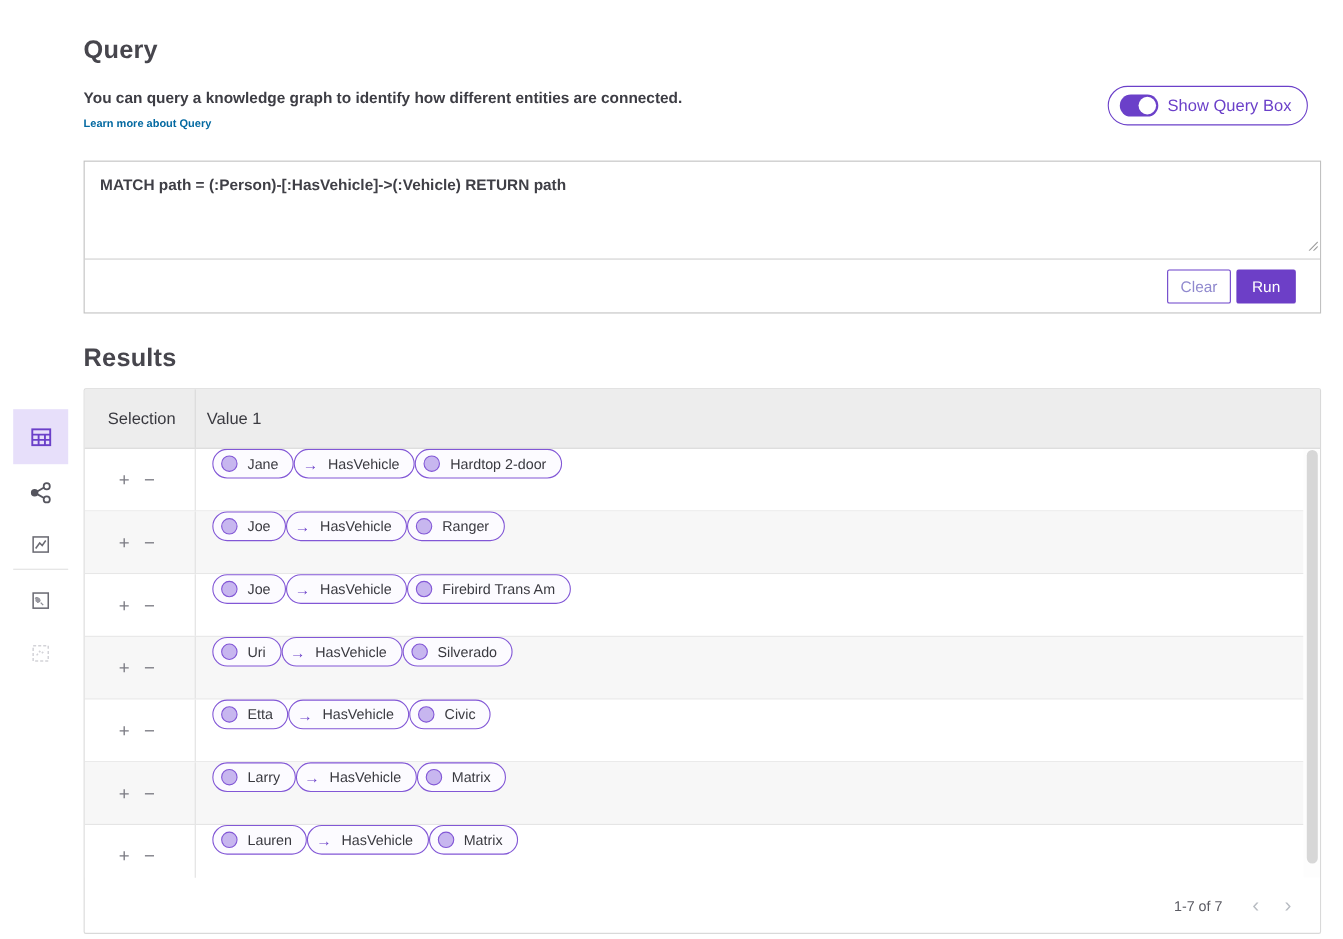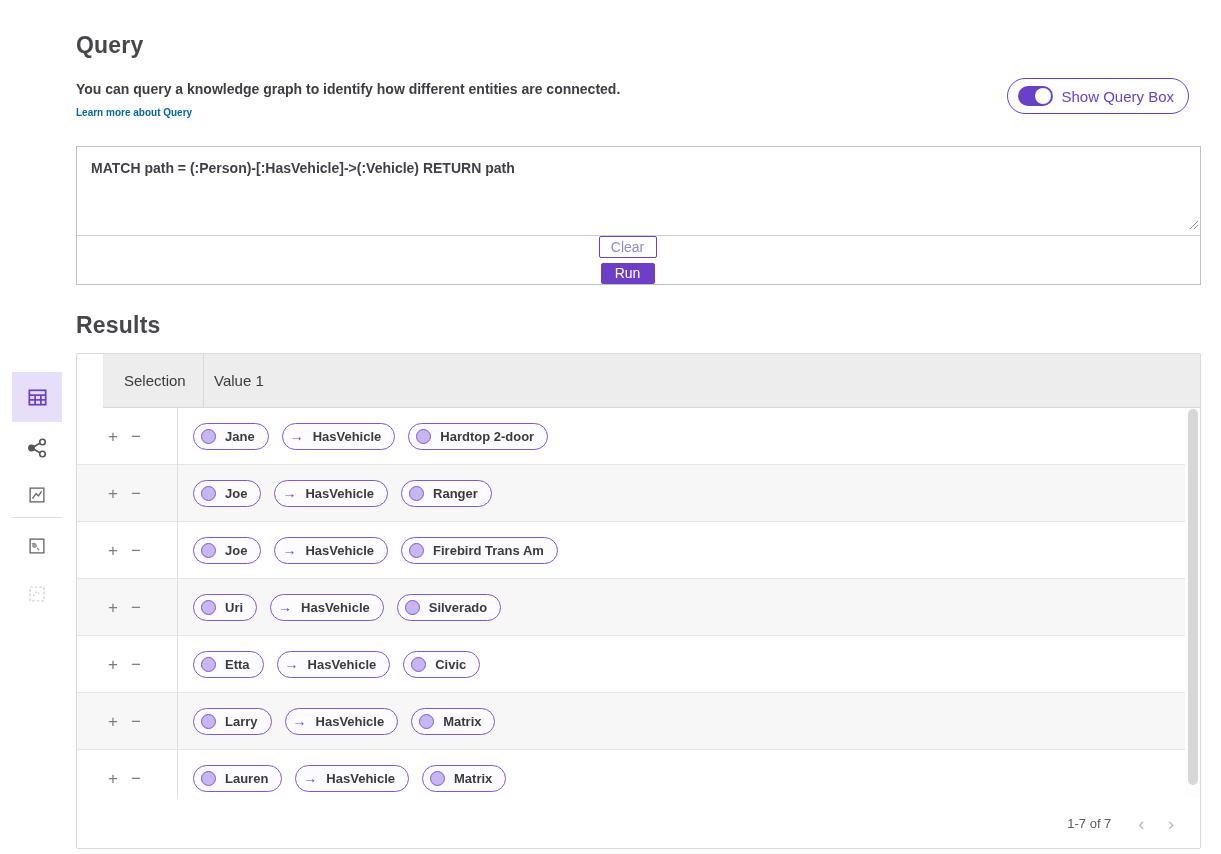--- a/index.html
+++ b/index.html
@@ -53,47 +53,47 @@
   .query-card { margin-top: 26px; border: 1px solid #c1c1c1; background: #fff; }
   .query-input-wrap { position: relative; height: 89px; border-bottom: 1px solid #cfcfcf; }
   .query-input {
     width: 100%; height: 100%; border: none; outline: none; resize: none;
     padding: 13px 14px; font-family: "Liberation Sans", sans-serif;
     font-size: 14px; color: #3f3f46; background: transparent; font-weight: bold;
   }
   .resize-handle { position: absolute; right: 2px; bottom: 2px; pointer-events: none; }
   .query-actions {
     height: 48px; display: flex; align-items: center; justify-content: flex-end;
-    gap: 5px; padding-right: 22px; flex-direction: column;
+    gap: 5px; padding-right: 22px;
   }
   .btn { font-family: "Liberation Sans", sans-serif; font-size: 14px; border-radius: 2px; cursor: pointer; }
   .btn-clear { width: 58px; height: 31px; background: #fff; border: 1px solid #6b40c9; color: #9089ce; }
   .btn-run { width: 54px; height: 31px; background: #6d3fc7; border: 1px solid #6d3fc7; color: #fff; }
 
   
   .results-title { font-size: 23px; font-weight: bold; color: #47464d; margin-top: 27px; letter-spacing: .2px; }
 
   .table-card { margin-top: 14px; border: 1px solid #d9d9d9; border-radius: 2px; background: #fff; }
   .t-header {
     height: 54px; background: #ededed; display: flex; align-items: center;
-    border-bottom: 1px solid #d9d9d9; font-size: 15px; color: #3a3a40; margin-left: 26px;
+    border-bottom: 1px solid #d9d9d9; font-size: 15px; color: #3a3a40;
   }
   .t-header .col-sel { width: 101px; padding-left: 21px; align-self: stretch; display: flex; align-items: center; border-right: 1px solid #d9d9d9; }
   .t-header .col-val { padding-left: 10px; }
 
   .t-body { position: relative; height: 390px; overflow: hidden; }
   .rows { margin-right: 15px; }
   .row { height: 57px; display: flex; align-items: stretch; border-bottom: 1px solid #e5e5e5; background: #ffffff; }
   .row.alt { background: #f7f7f7; }
   .row .cell-sel {
     width: 101px; flex: none; border-right: 1px solid #e0e0e0;
     display: flex; align-items: center; padding-left: 31px; gap: 13px;
   }
   .rowbtn { background: none; border: none; font-size: 17px; color: #7c7c84; cursor: pointer; line-height: 1; padding: 0; font-family: "Liberation Sans", sans-serif; }
-  .row .cell-val { flex: 1; display: flex; align-items: center; padding-left: 15px; gap: 13px; font-weight: bold; }
+  .row .cell-val { flex: 1; display: flex; padding-left: 15px; gap: 0; }
 
   .pill {
     display: inline-flex; align-items: center; height: 27px;
     border: 1px solid #8257d6; border-radius: 14px; background: #fcfbff;
     padding: 0 13px 0 7px; gap: 9px; cursor: pointer;
   }
   .pill-label { font-size: 13px; color: #3a3a40; white-space: nowrap; }
   .node-dot { width: 15px; height: 15px; border-radius: 50%; background: #c7b6ef; border: 1px solid #8257d6; flex: none; }
   .edge-arrow { color: #6b40c9; font-size: 14px; line-height: 1; }
 

